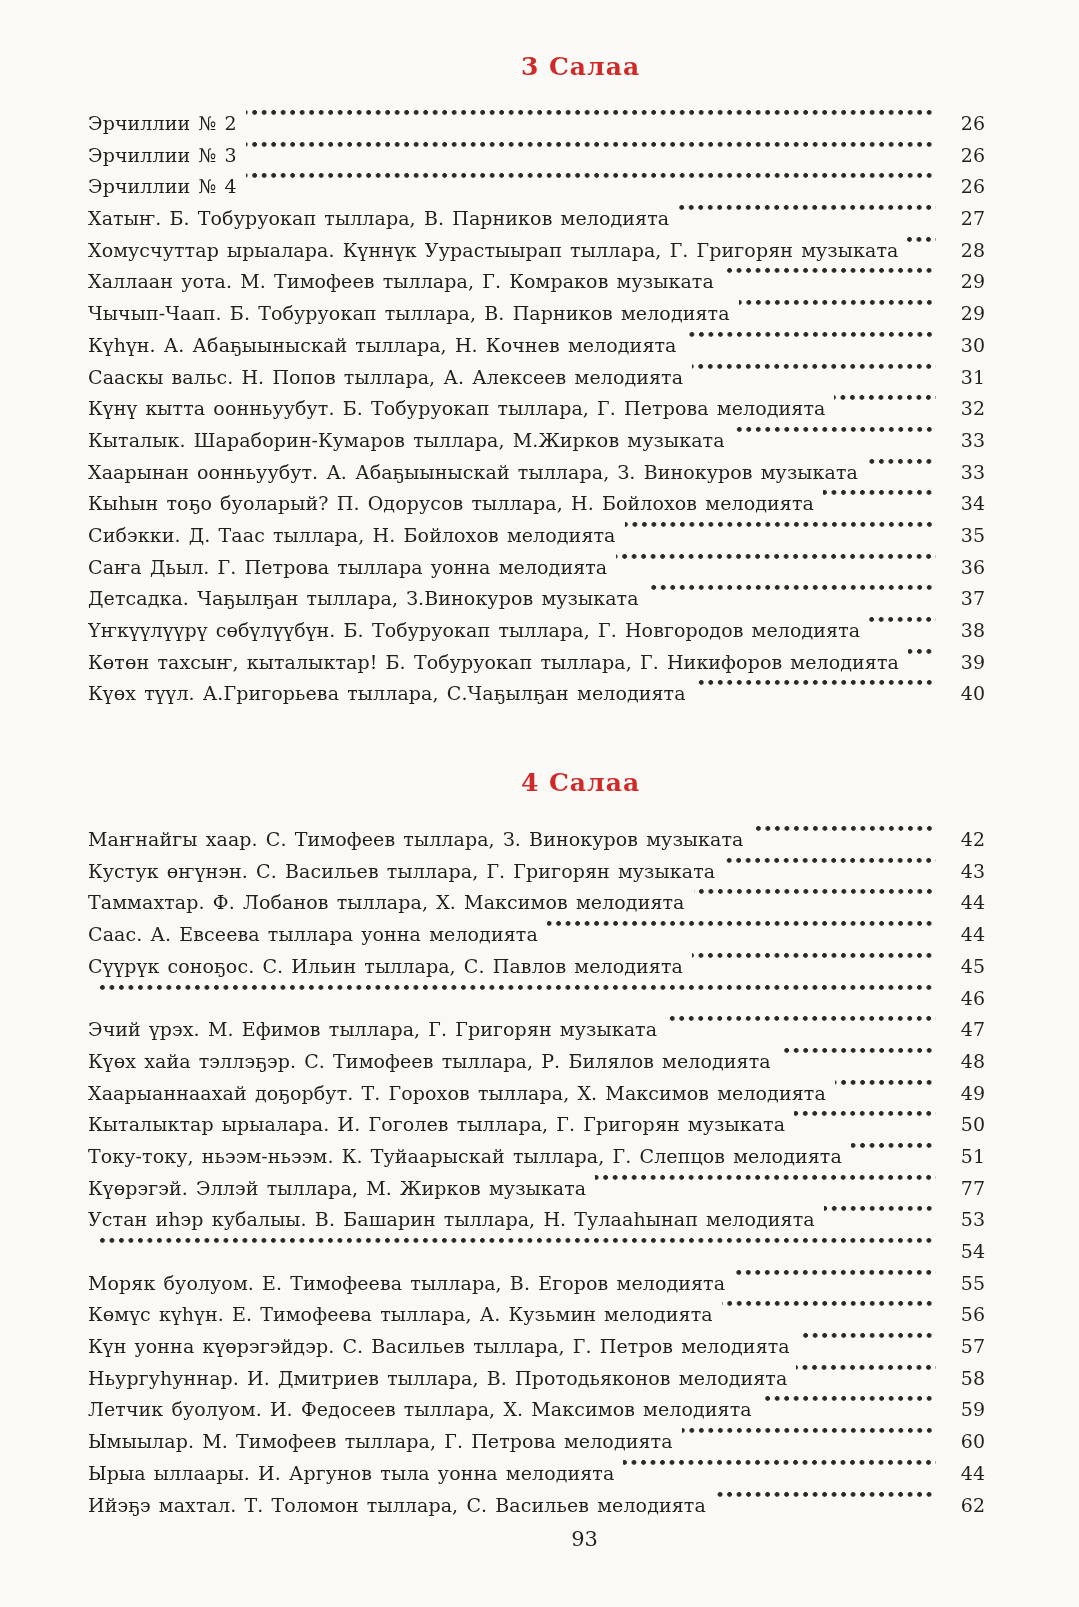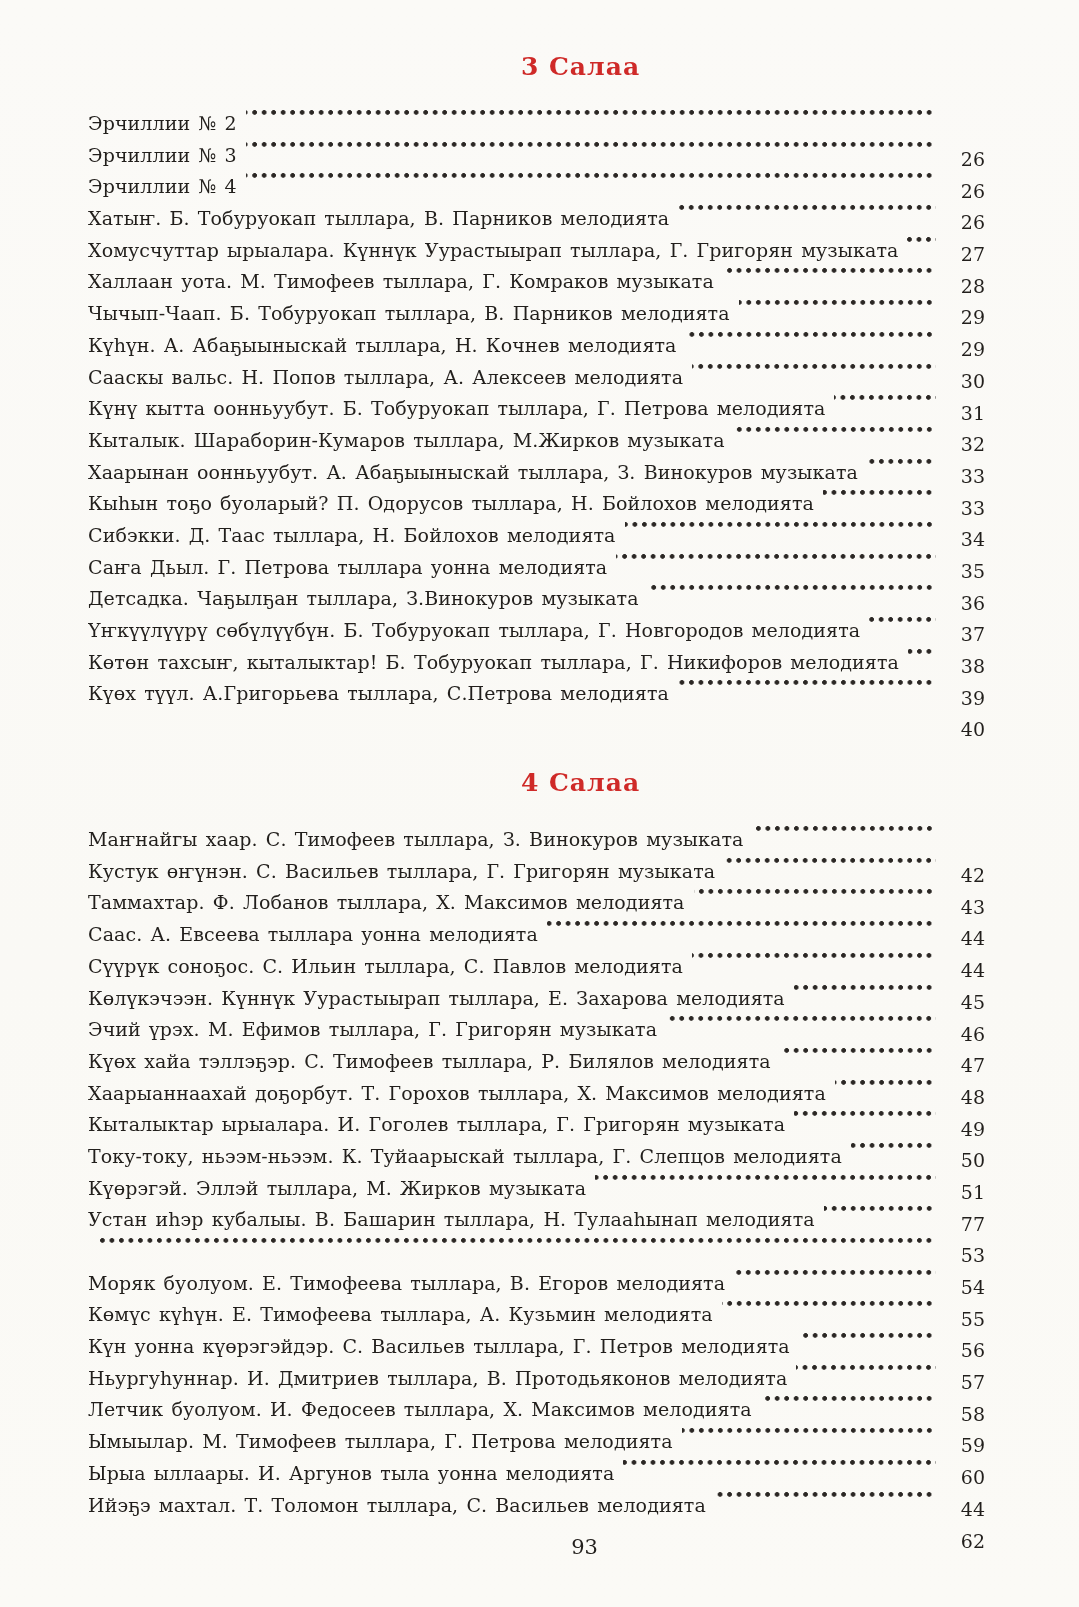--- a/index.html
+++ b/index.html
@@ -48,24 +48,23 @@
     margin: 0 7px 0 9px;
     background-image: radial-gradient(circle at 2.4px 2.4px, #2b2724 2px, rgba(43,39,36,0) 2.7px);
     background-size: 9.5px 5px;
     background-repeat: repeat-x;
     background-position: right bottom;
   }
   .p {
     flex: 0 0 42px;
     text-align: right;
     white-space: nowrap;
-    margin-top: 36px;
   }
   .footer {
-    margin-top: 12px;
+    margin-top: 4px;
     text-align: center;
     font-size: 21px;
     transform: translateX(48px);
   }
 </style>
 </head>
 <body>
 
 <div class="page">
   <div id="sections">
@@ -156,21 +155,21 @@
             <span class="t">Үҥкүүлүүрү сөбүлүүбүн. Б. Тобуруокап тыллара, Г. Новгородов мелодията</span>
             <span class="dots"></span>
             <span class="p">38</span>
           </div>
           <div class="row">
             <span class="t">Көтөн тахсыҥ, кыталыктар! Б. Тобуруокап тыллара, Г. Никифоров мелодията</span>
             <span class="dots"></span>
             <span class="p">39</span>
           </div>
           <div class="row">
-            <span class="t">Күөх түүл. А.Григорьева тыллара, С.Петрова мелодията</span>
+            <span class="t">Күөх түүл. А.Григорьева тыллара, С.Чаҕылҕан мелодията</span>
             <span class="dots"></span>
             <span class="p">40</span>
           </div>
         </div>
       </section>
       <section class="later">
         <h2 class="section-title" style="color: rgb(207, 42, 40);">4 Салаа</h2>
         <div class="entries">
           <div class="row">
             <span class="t">Маҥнайгы хаар. С. Тимофеев тыллара, З. Винокуров музыката</span>
@@ -191,21 +190,20 @@
             <span class="t">Саас. А. Евсеева тыллара уонна мелодията</span>
             <span class="dots"></span>
             <span class="p">44</span>
           </div>
           <div class="row">
             <span class="t">Сүүрүк соноҕос. С. Ильин тыллара, С. Павлов мелодията</span>
             <span class="dots"></span>
             <span class="p">45</span>
           </div>
           <div class="row">
-            <span class="t">Көлүкэчээн. Күннүк  Уурастыырап тыллара, Е. Захарова мелодията</span>
             <span class="dots"></span>
             <span class="p">46</span>
           </div>
           <div class="row">
             <span class="t">Эчий үрэх. М. Ефимов тыллара, Г. Григорян музыката</span>
             <span class="dots"></span>
             <span class="p">47</span>
           </div>
           <div class="row">
             <span class="t">Күөх хайа тэллэҕэр. С. Тимофеев тыллара, Р. Билялов мелодията</span>

